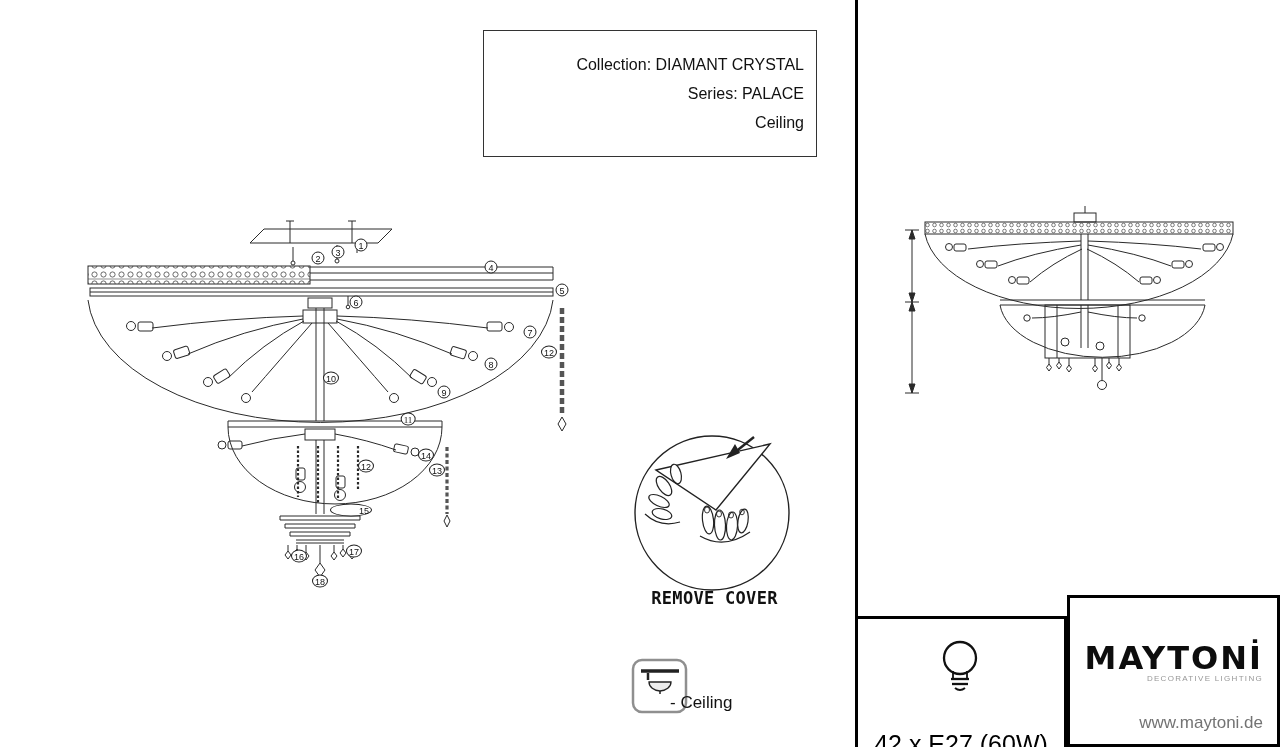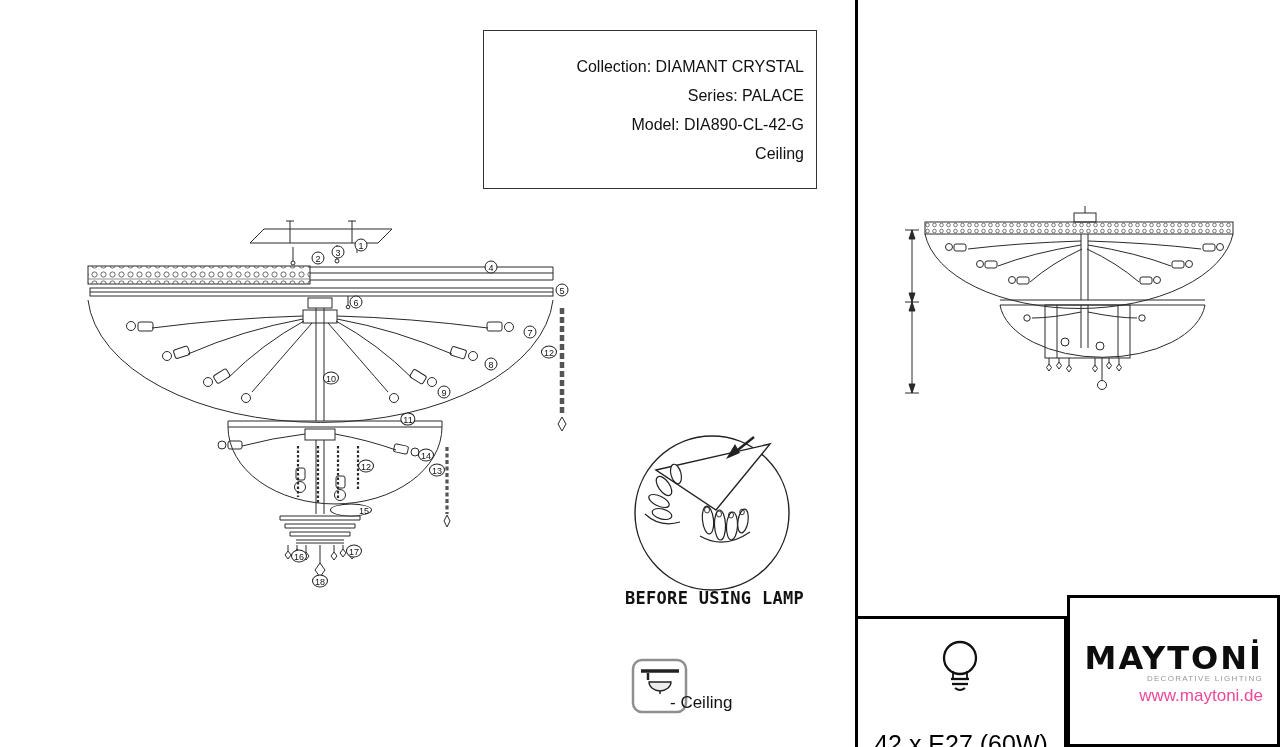--- a/index.html
+++ b/index.html
@@ -2,21 +2,21 @@
 <html><head>
 <meta charset="utf-8">
 <style>
   html,body{margin:0;padding:0;background:#fff;}
   .canvas{position:relative;width:1280px;height:747px;background:#fff;overflow:hidden;
           font-family:"Liberation Sans",sans-serif;color:#111;}
   .lineart{position:absolute;left:0;top:0;}
 
   .divider-v{position:absolute;left:855px;top:0;width:3px;height:747px;background:#000;}
 
-  .info-box{position:absolute;left:483px;top:30px;width:334px;height:159px;border:1.5px solid #333;
+  .info-box{position:absolute;left:483px;top:30px;width:334px;height:127px;border:1.5px solid #333;
             box-sizing:border-box;display:flex;flex-direction:column;justify-content:center;
             align-items:flex-end;padding:4px 12px;font-size:16px;line-height:29px;}
   .info-box div{white-space:nowrap;}
 
   .marker-layer{position:absolute;left:0;top:0;width:1280px;height:747px;pointer-events:none;}
   .marker{position:absolute;transform:translate(-50%,-50%);min-width:13px;height:13px;
           border:1px solid #222;border-radius:50%;background:#fff;font-size:9px;line-height:12px;
           text-align:center;box-sizing:border-box;padding:0 2px;color:#111;}
 
   .warning-text{position:absolute;left:592px;top:588px;width:245px;text-align:center;
@@ -28,21 +28,21 @@
   .spec-box{position:absolute;left:855px;top:595px;width:212px;height:152px;border:3px solid #000;
             box-sizing:border-box;margin-top:21px;}
   .spec-text{position:absolute;left:0;bottom:6px;width:100%;text-align:center;font-size:25px;color:#000;}
 
   .brand-box{position:absolute;left:1067px;top:595px;width:213px;height:152px;border:3px solid #000;
              box-sizing:border-box;display:flex;flex-direction:column;align-items:flex-end;
              padding:44px 14px 10px;}
   .brand-logo{font-family:"DejaVu Sans",sans-serif;font-size:32px;font-weight:700;
               letter-spacing:2px;line-height:1;color:#0d0d0d;}
   .brand-tagline{font-size:8px;letter-spacing:1.3px;color:#979797;}
-  .brand-site{font-size:17px;color:#ec4899;margin-top:3px;}
+  .brand-site{font-size:17px;color:#737373;margin-top:30px;}
 </style>
 </head>
 <body>
 
 <div class="canvas">
 
   <svg class="lineart" width="1280" height="747" viewBox="0 0 1280 747">
     <defs>
       <pattern id="ornate" width="9" height="18" patternUnits="userSpaceOnUse">
         <circle cx="4.5" cy="4.5" r="2.6" fill="none" stroke="#444" stroke-width="0.8"></circle>
@@ -263,42 +263,41 @@
       <span class="marker" style="left: 361px; top: 245px;">1</span>
       <span class="marker" style="left: 318px; top: 258px;">2</span>
       <span class="marker" style="left: 338px; top: 252px;">3</span>
       <span class="marker" style="left: 491px; top: 267px;">4</span>
       <span class="marker" style="left: 562px; top: 290px;">5</span>
       <span class="marker" style="left: 356px; top: 302px;">6</span>
       <span class="marker" style="left: 530px; top: 332px;">7</span>
       <span class="marker" style="left: 491px; top: 364px;">8</span>
       <span class="marker" style="left: 444px; top: 392px;">9</span>
       <span class="marker" style="left: 331px; top: 378px;">10</span>
-      <span class="marker" style="left: 408px; top: 419px;">11</span>
+      <span class="marker" style="left: 408px; top: 419px; font-family: Liberation Serif, serif;">11</span>
       <span class="marker" style="left: 549px; top: 352px;">12</span>
       <span class="marker" style="left: 366px; top: 466px;">12</span>
       <span class="marker" style="left: 437px; top: 470px; text-align: center;">13</span>
       <span class="marker" style="left: 426px; top: 455px;">14</span>
       <span class="marker" style="left: 351px; top: 510px; padding-left: 28px;">15</span>
       <span class="marker" style="left: 299px; top: 512px; margin-top: 44px;">16</span>
       <span class="marker" style="left: 354px; top: 551px;">17</span>
       <span class="marker" style="left: 320px; top: 581px;">18</span>
     </div>
 
   <div class="divider-v"></div>
 
   <div class="info-box">
     <div>Collection: DIAMANT CRYSTAL</div>
     <div>Series: PALACE</div>
-    <div>Model: DIA890-CL-42-G</div>
     <div>Ceiling</div>
   </div>
 
   <div class="warning-text">
-    <div>BEFORE USING LAMP</div>
+    <div>REMOVE COVER</div>
   </div>
 
   <div class="ceiling-label">- Ceiling</div>
 
   <div class="spec-box">
     <div class="spec-text">42 x E27 (60W)</div>
   </div>
 
   <div class="brand-box">
     <div class="brand-logo">MAYTONİ</div>

